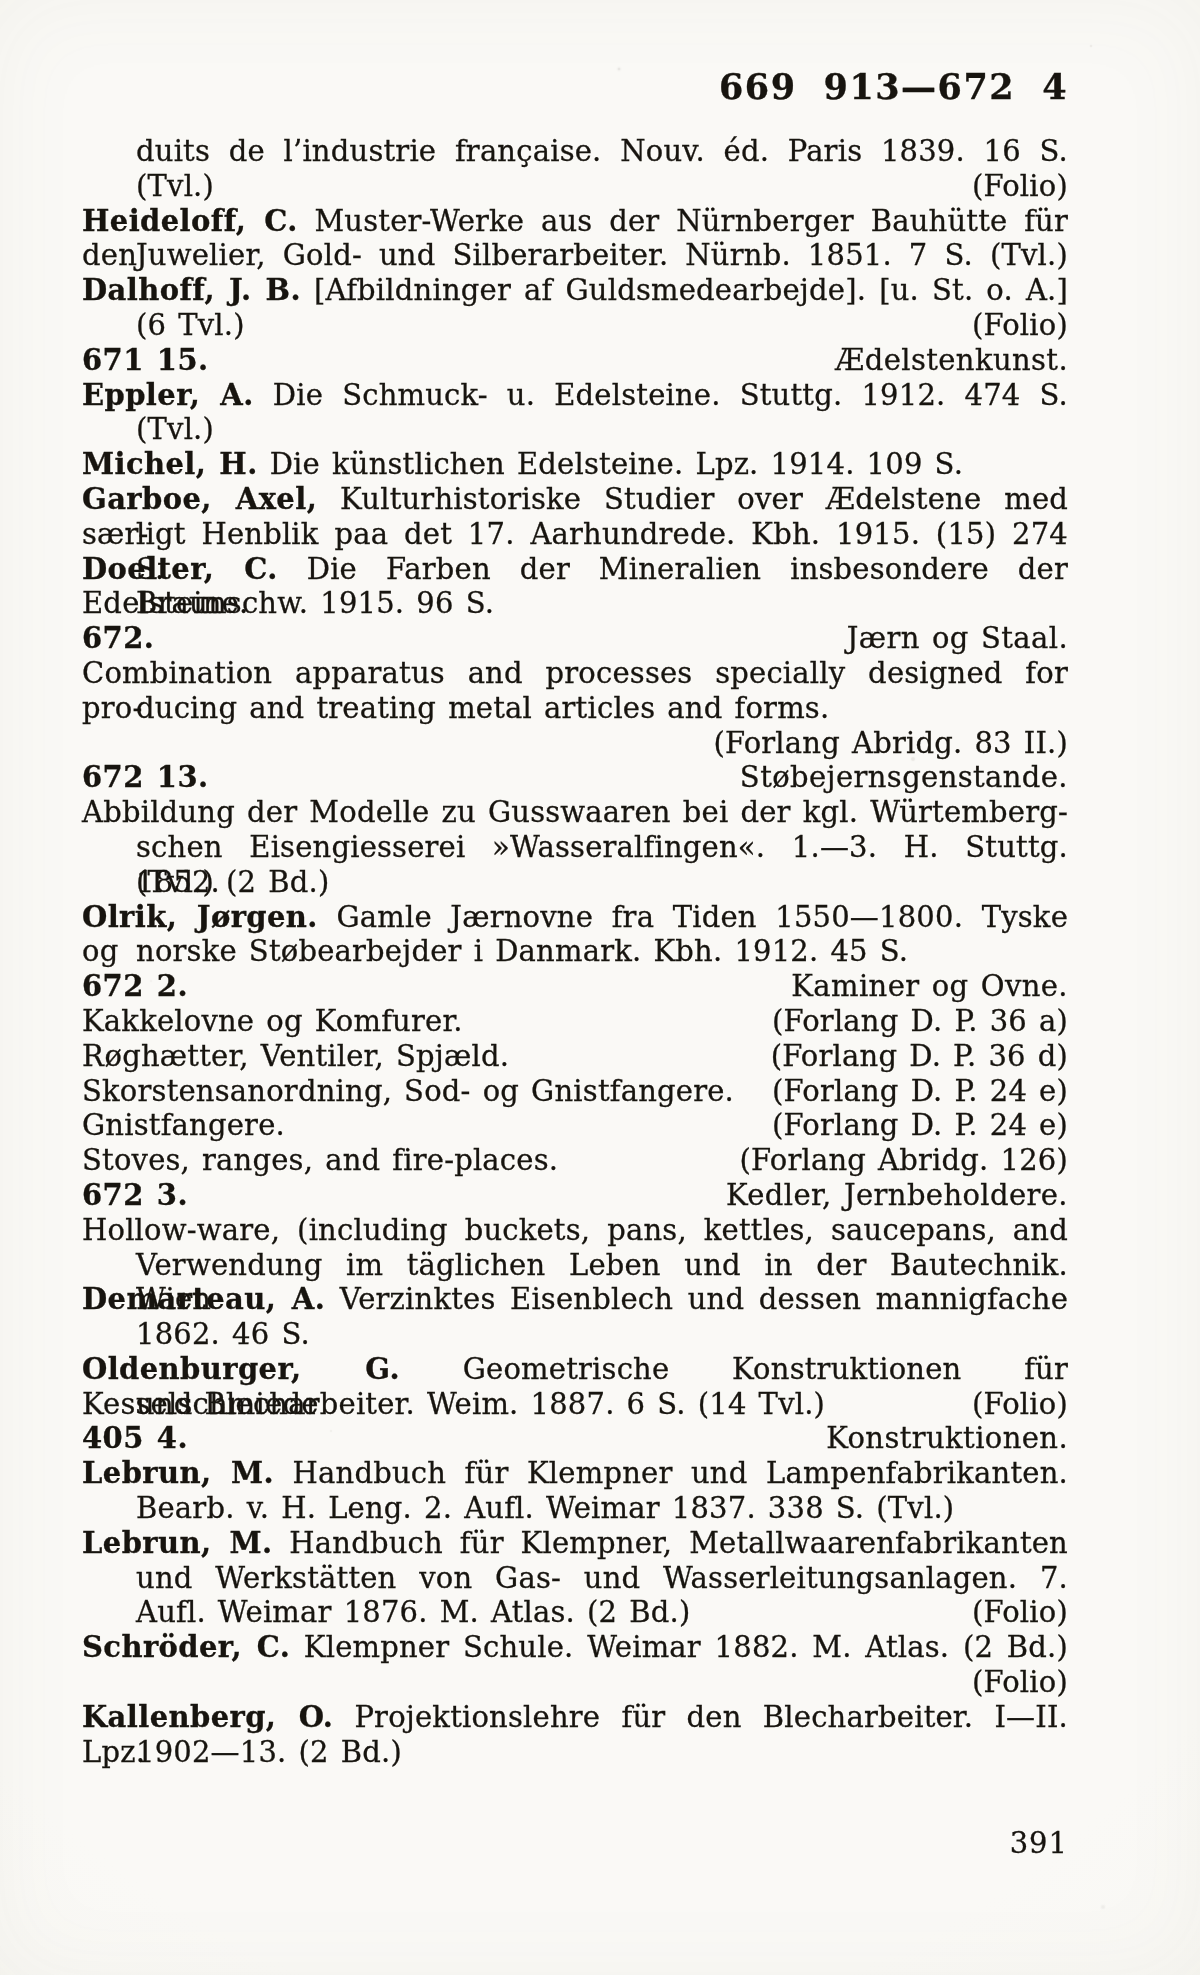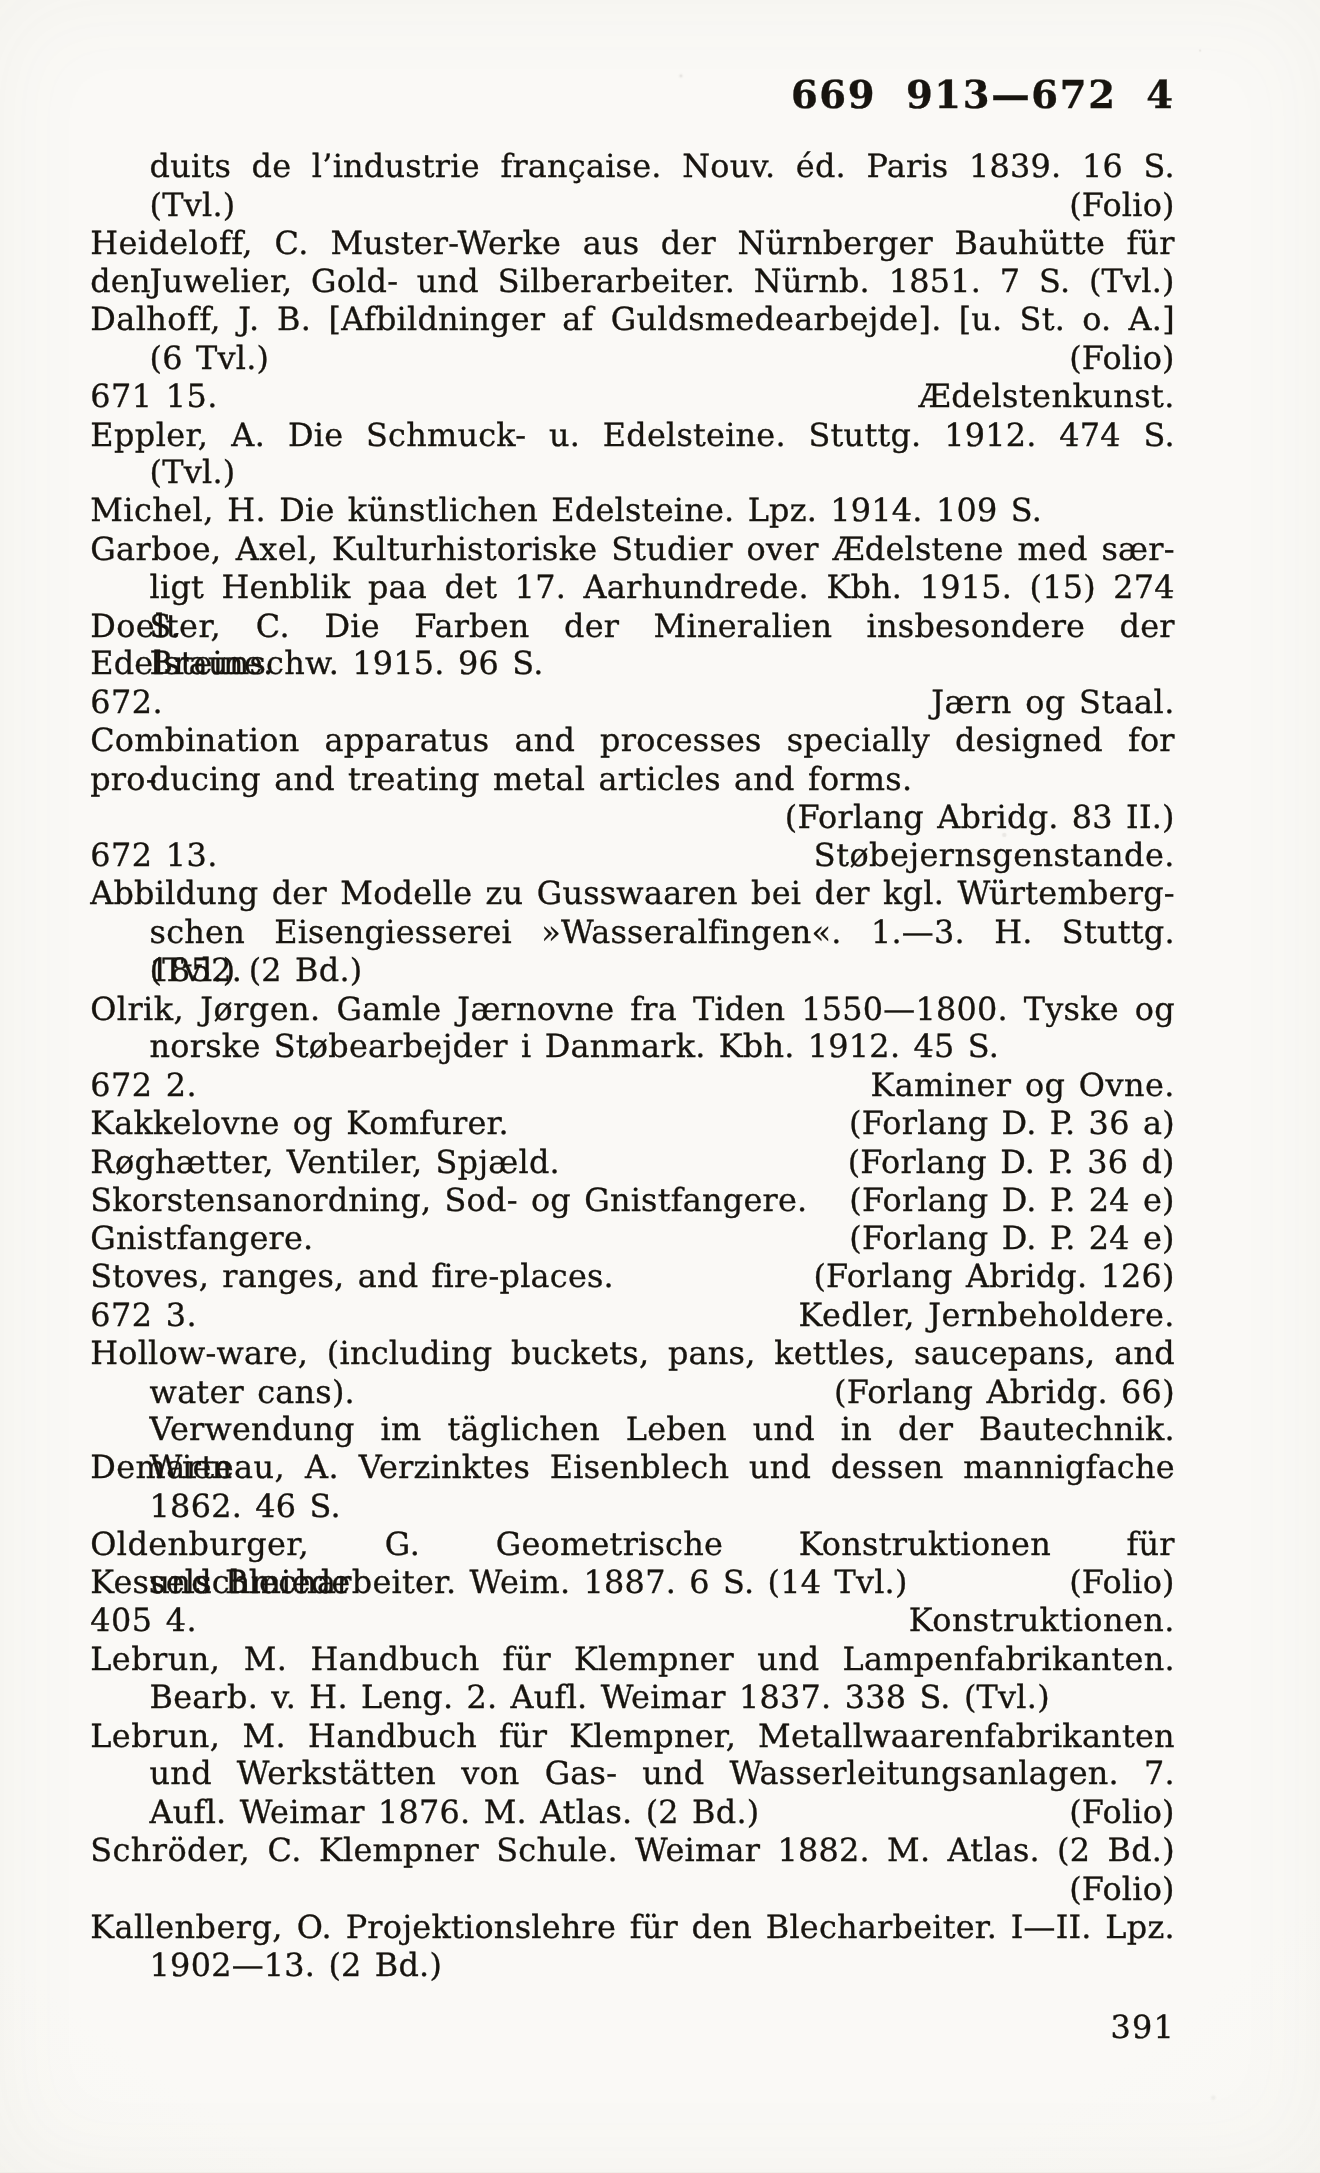--- a/index.html
+++ b/index.html
@@ -46,21 +46,21 @@
     position: relative;
     height: 34.8px;
     white-space: nowrap;
   }
   .line.just {
     white-space: normal;
     text-align: justify;
     text-align-last: justify;
   }
   .line.ind { padding-left: 54px; }
-  .line .lead { font-weight: normal; letter-spacing: 0.4px; }
+  .line .lead { font-weight: bold; letter-spacing: 0.4px; }
   .line .right {
     position: absolute;
     right: 0;
     top: 0;
     white-space: nowrap;
   }
   .line .right.b { font-weight: normal; letter-spacing: 0.4px; }
   .page-number {
     position: absolute;
     top: 1826px;
@@ -120,21 +120,20 @@
       <div class="line just"><span class="lead">Olrik, Jørgen.</span> <span>Gamle Jærnovne fra Tiden 1550—1800. Tyske og</span></div>
       <div class="line ind"><span>norske Støbearbejder i Danmark. Kbh. 1912. 45 S.</span></div>
       <div class="line"><span class="lead">672 2.</span><span class="right b">Kaminer og Ovne.</span></div>
       <div class="line"><span>Kakkelovne og Komfurer.</span><span class="right">(Forlang D. P. 36 a)</span></div>
       <div class="line"><span>Røghætter, Ventiler, Spjæld.</span><span class="right">(Forlang D. P. 36 d)</span></div>
       <div class="line"><span>Skorstensanordning, Sod- og Gnistfangere.</span><span class="right">(Forlang D. P. 24 e)</span></div>
       <div class="line"><span>Gnistfangere.</span><span class="right">(Forlang D. P. 24 e)</span></div>
       <div class="line"><span>Stoves, ranges, and fire-places.</span><span class="right">(Forlang Abridg. 126)</span></div>
       <div class="line"><span class="lead">672 3.</span><span class="right b">Kedler, Jernbeholdere.</span></div>
       <div class="line just"><span>Hollow-ware, (including buckets, pans, kettles, saucepans, and</span></div>
-      <div class="line ind"><span>water cans).</span><span class="right">(Forlang Abridg. 66)</span></div>
       <div class="line ind just"><span>Verwendung im täglichen Leben und in der Bautechnik. Wien</span></div>
       <div class="line just"><span class="lead">Demarteau, A.</span> <span>Verzinktes Eisenblech und dessen mannigfache</span></div>
       <div class="line ind"><span>1862. 46 S.</span></div>
       <div class="line just"><span class="lead">Oldenburger, G.</span> <span>Geometrische Konstruktionen für Kesselschmiede</span></div>
       <div class="line ind"><span>und Blecharbeiter. Weim. 1887. 6 S. (14 Tvl.)</span><span class="right">(Folio)</span></div>
       <div class="line"><span class="lead">405 4.</span><span class="right b">Konstruktionen.</span></div>
       <div class="line just"><span class="lead">Lebrun, M.</span> <span>Handbuch für Klempner und Lampenfabrikanten.</span></div>
       <div class="line ind"><span>Bearb. v. H. Leng. 2. Aufl. Weimar 1837. 338 S. (Tvl.)</span></div>
       <div class="line just"><span class="lead">Lebrun, M.</span> <span>Handbuch für Klempner, Metallwaarenfabrikanten</span></div>
       <div class="line ind just"><span>und Werkstätten von Gas- und Wasserleitungsanlagen. 7.</span></div>

